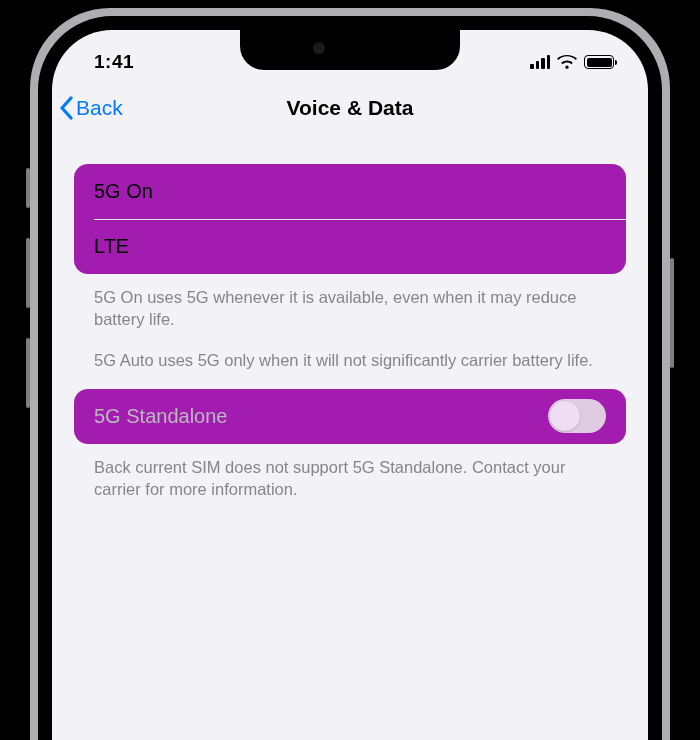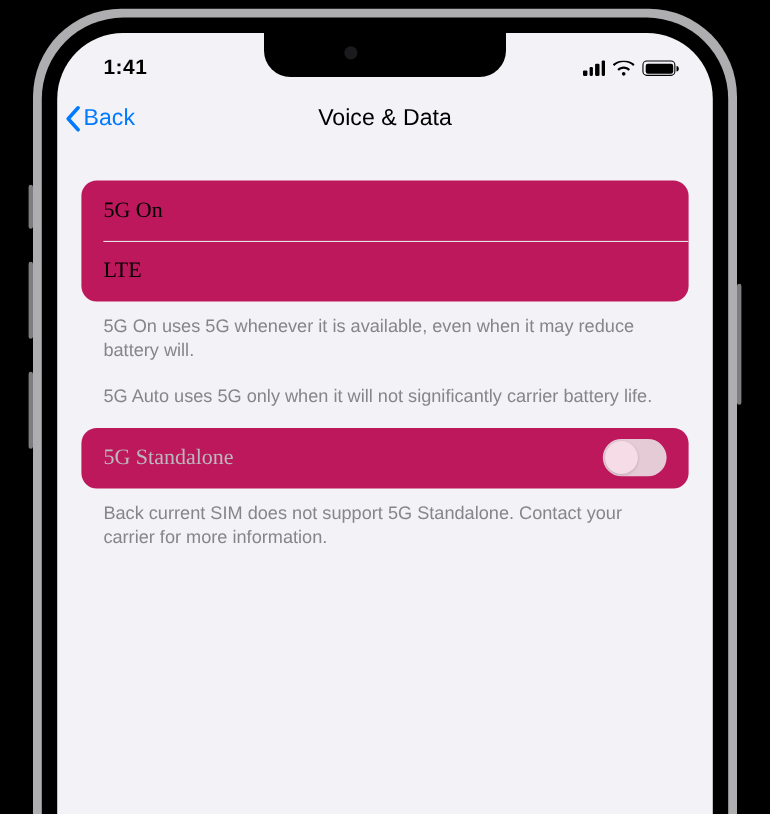--- a/index.html
+++ b/index.html
@@ -142,32 +142,31 @@
       font-size: 21px;
       gap: 2px;
       cursor: pointer;
     }
     .back-chevron svg { display: block; }
     .nav-title {
       position: absolute;
       left: 0; right: 0;
       text-align: center;
       font-size: 21px;
-      font-weight: 400;
+      font-weight: 700;
       color: #000;
       pointer-events: none;
     }
     .content {
       padding: 28px 22px 0 22px;
     }
     .list-group {
-      background: #be185d;
+      background: #a21caf;
       border-radius: 14px;
       overflow: hidden;
-      font-family: Liberation Serif, serif;
     }
     .list-row {
       display: flex;
       align-items: center;
       justify-content: space-between;
       height: 55px;
       padding: 0 20px;
       font-size: 20px;
       color: #000;
       cursor: pointer;
@@ -270,21 +269,21 @@
         <div class="list-group">
           <div class="list-row">
             <span>5G On</span>
           </div>
           <div class="list-row">
             <span>LTE</span>
           </div>
         </div>
 
         <div class="footer-text">
-          <p>5G On uses 5G whenever it is available, even when it may reduce battery will.</p>
+          <p>5G On uses 5G whenever it is available, even when it may reduce battery life.</p>
           <p>5G Auto uses 5G only when it will not significantly carrier battery life.</p>
         </div>
 
         <div class="list-group disabled-group">
           <div class="list-row disabled">
             <span>5G Standalone</span>
             <div class="toggle">
               <div class="toggle-knob"></div>
             </div>
           </div>

